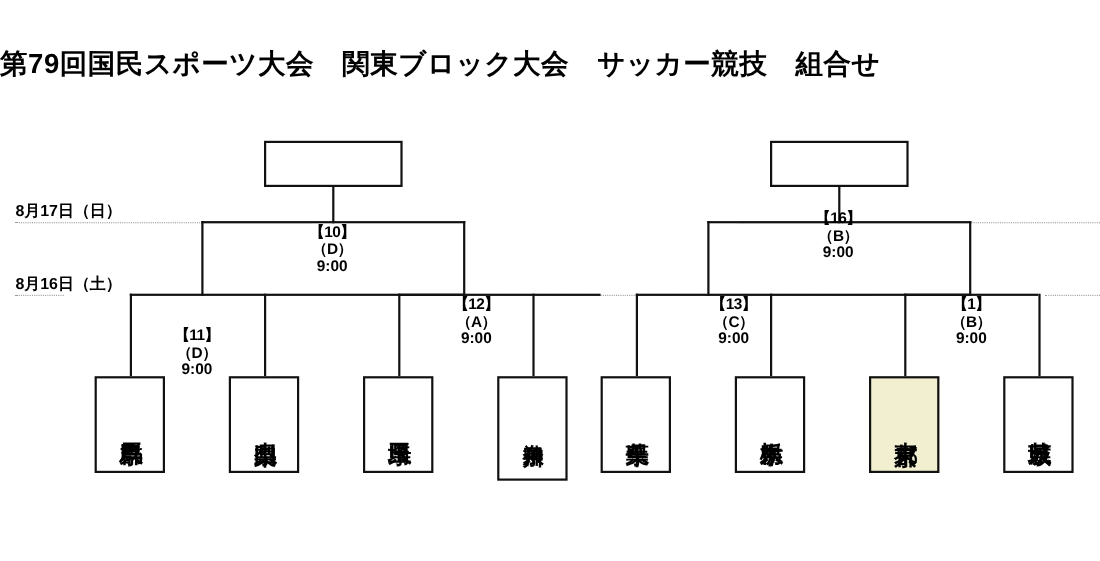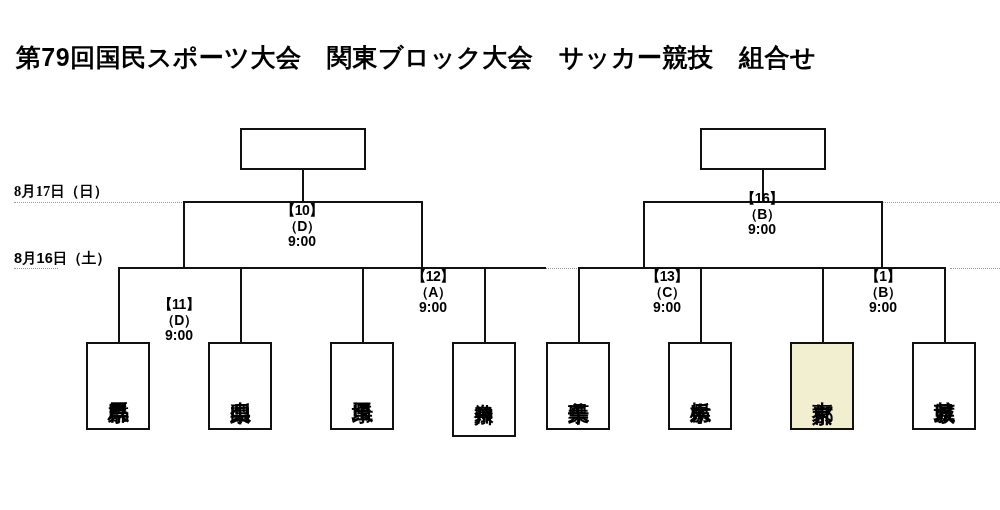--- a/index.html
+++ b/index.html
@@ -19,21 +19,21 @@
     background: #ffffff;
     overflow: hidden;
   }
 
   
   #title {
     position: absolute;
     left: 0;
     top: 41px;
     width: 832px;
-    text-align: center;
+    text-align: left;
     font-size: 25px;
     font-weight: bold;
     letter-spacing: 0.5px;
     white-space: pre;
     color: #000;
   }
 
   
   .date-label {
     position: absolute;
@@ -122,21 +122,21 @@
 
   <div id="title">第79回国民スポーツ大会　関東ブロック大会　サッカー競技　組合せ</div>
 
   <div class="date-rule" style="left:14px; top:202px; width:270px;"></div>
   <div class="date-rule" style="left:668px; top:202px; width:332px;"></div>
 
   <div class="date-rule" style="left:14px; top:268px; width:44px;"></div>
   <div class="date-rule" style="left:423px; top:268px; width:370px;"></div>
   <div class="date-rule" style="left:950px; top:268px; width:50px;"></div>
 
-  <div class="date-label" style="left:14px; top:182px;font-family:Liberation Serif, serif;">8月17日（日）</div>
+  <div class="date-label" style="left:14px; top:182px;">8月17日（日）</div>
   <div class="date-label" style="left:14px; top:249px;">8月16日（土）</div>
 
   <div class="winner-box" style="left:240px; top:128px; width:126px; height:42px;">
     <span></span>
   </div>
   <div class="winner-box" style="left:700px; top:128px; width:126px; height:42px;">
     <span></span>
   </div>
 
   <div class="vline" style="left:302px; top:170px; height:33px;"></div>

